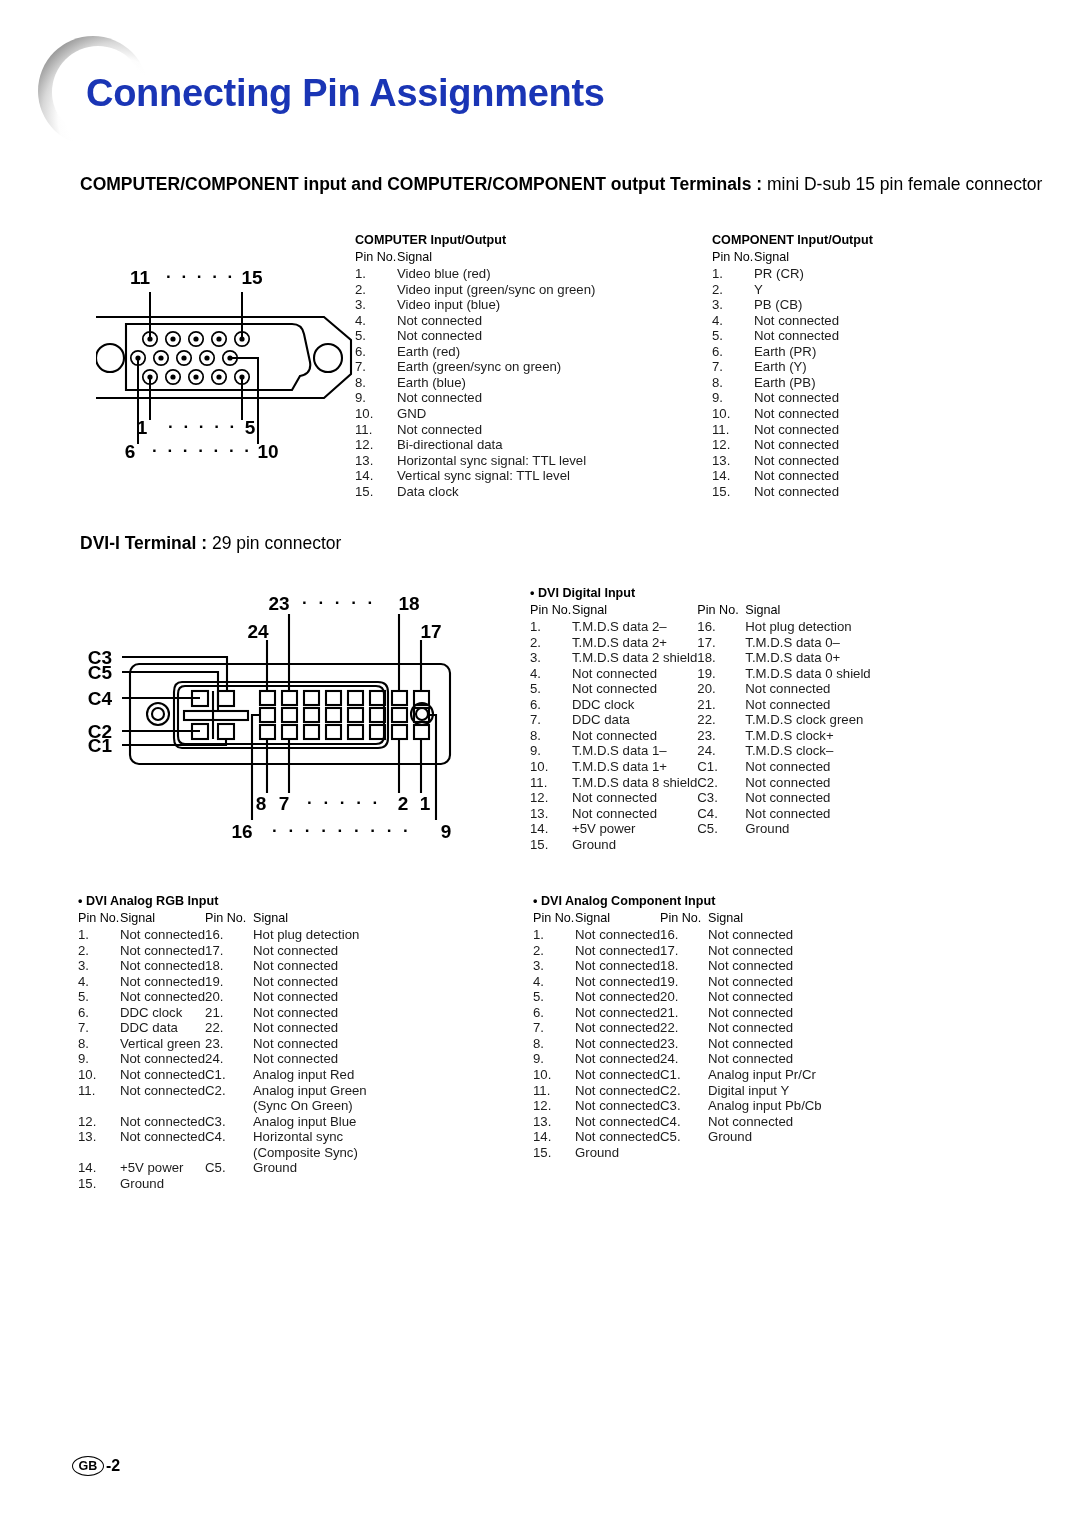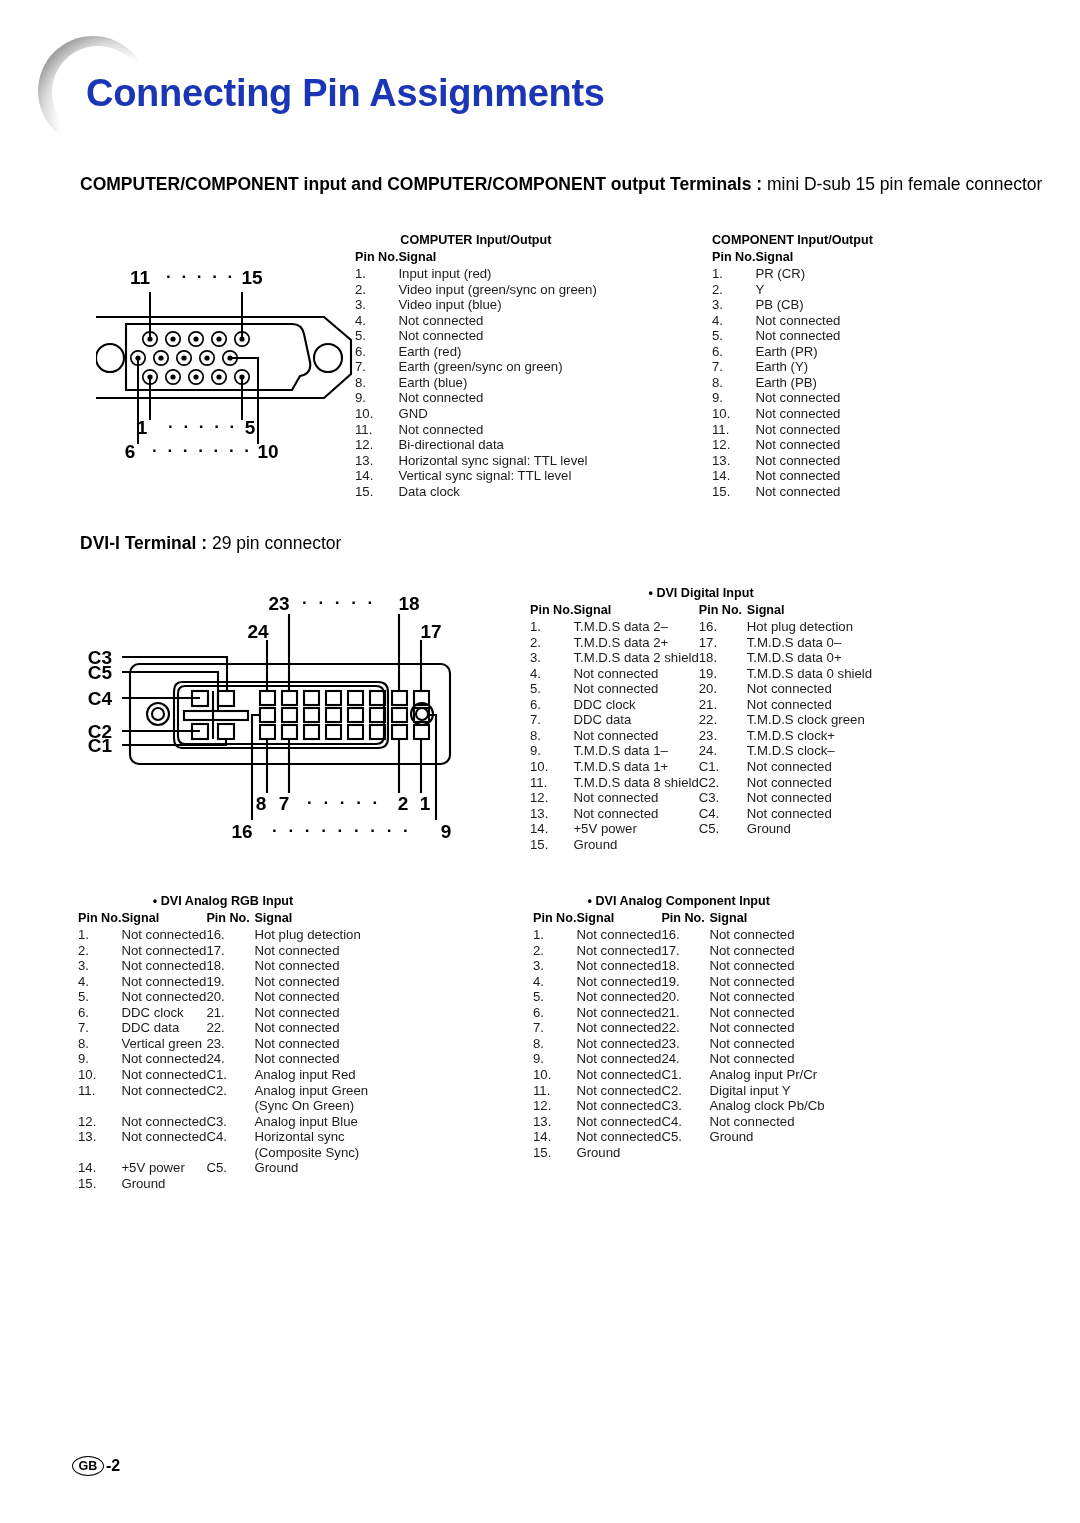--- a/index.html
+++ b/index.html
@@ -66,36 +66,35 @@
     font-size: 13.2px;
     line-height: 15.55px;
     color: #1c1c1c;
   }
   .pintable .tbl-title {
     font-weight: bold;
     font-size: 12.6px;
     color: #000;
     margin-bottom: 1px;
     white-space: nowrap;
-    text-align: center;
   }
   .pintable table {
     border-collapse: collapse;
     font-size: 13.2px;
   }
   .pintable th, .pintable td {
     padding: 0;
     vertical-align: top;
     font-weight: normal;
     text-align: left;
     line-height: 15.55px;
     white-space: nowrap;
   }
   .pintable th {
-    font-weight: bold;
+    font-weight: normal;
     font-size: 12.6px;
     color: #000;
     padding-bottom: 1px;
   }
   .c-pin  { text-align: right; padding-right: 9px; width: 42px; }
   .c-sig  { padding-right: 22px; }
   .c-pin2 { text-align: right; padding-right: 9px; width: 48px; padding-left: 4px; margin-top: 16px; }
   .th-pin  { text-align: left; padding-left: 2px; }
   .th-sig  { text-align: left; padding-left: 22px; }
   .th-pin2 { text-align: left; padding-left: 6px; }
@@ -226,21 +225,21 @@
   <table>
     <thead>
       <tr>
         <th class="th-pin">Pin No.</th>
         <th class="th-sig">Signal</th>
       </tr>
     </thead>
     <tbody>
         <tr>
           <td class="c-pin">1.</td>
-          <td class="c-sig">Input input (red)</td>
+          <td class="c-sig">Video blue (red)</td>
         </tr>
         <tr>
           <td class="c-pin">2.</td>
           <td class="c-sig">Video input (green/sync on green)</td>
         </tr>
         <tr>
           <td class="c-pin">3.</td>
           <td class="c-sig">Video input (blue)</td>
         </tr>
         <tr>
@@ -772,21 +771,21 @@
         <tr>
           <td class="c-pin">11.</td>
           <td class="c-sig">Not connected</td>
           <td class="c-pin2">C2.</td>
           <td class="c-sig">Digital input Y</td>
         </tr>
         <tr>
           <td class="c-pin">12.</td>
           <td class="c-sig">Not connected</td>
           <td class="c-pin2">C3.</td>
-          <td class="c-sig">Analog clock Pb/Cb</td>
+          <td class="c-sig">Analog input Pb/Cb</td>
         </tr>
         <tr>
           <td class="c-pin">13.</td>
           <td class="c-sig">Not connected</td>
           <td class="c-pin2">C4.</td>
           <td class="c-sig">Not connected</td>
         </tr>
         <tr>
           <td class="c-pin">14.</td>
           <td class="c-sig">Not connected</td>

